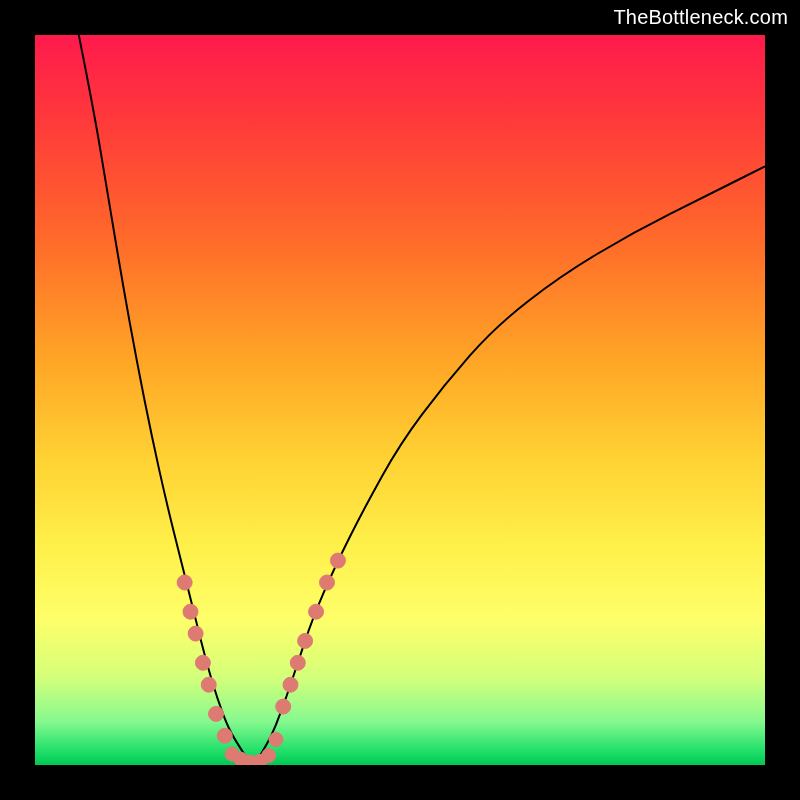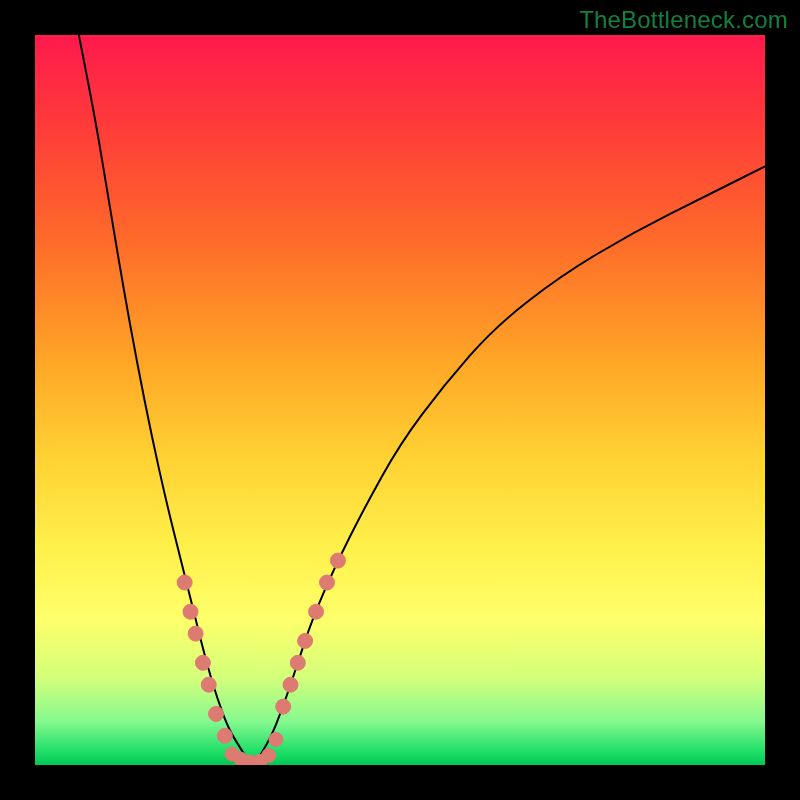--- a/index.html
+++ b/index.html
@@ -36,22 +36,22 @@
       #d4ff7a 88%,
       #86f98f 94%,
       #22e06a 98%,
       #00c853 100%
     );
   }
   .watermark {
     position: absolute;
     top: 6px;
     right: 12px;
-    color: #15803d;
-    font-size: 24px;
+    color: #ffffff;
+    font-size: 20px;
     letter-spacing: 0.2px;
     font-weight: 500;
   }
   svg.curves {
     position: absolute;
     left: 0;
     top: 0;
     width: 730px;
     height: 730px;
   }

